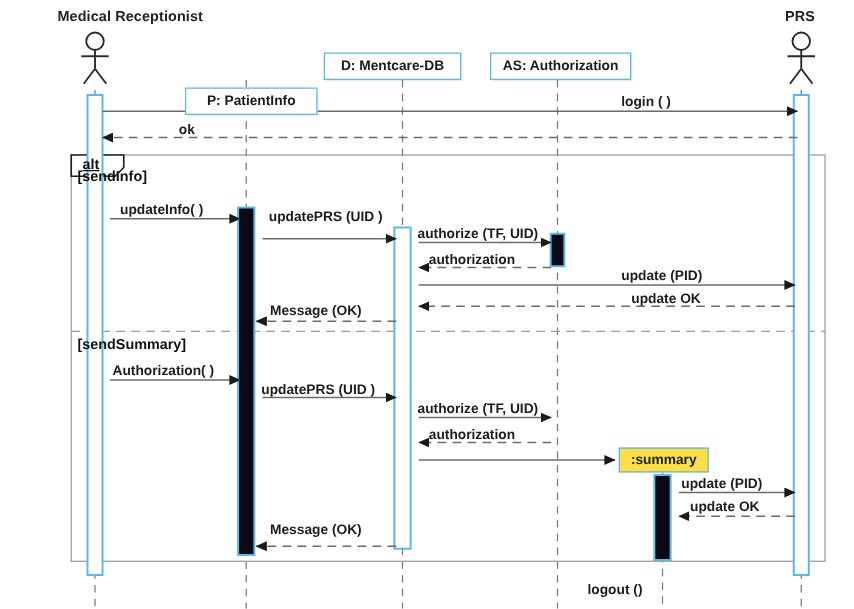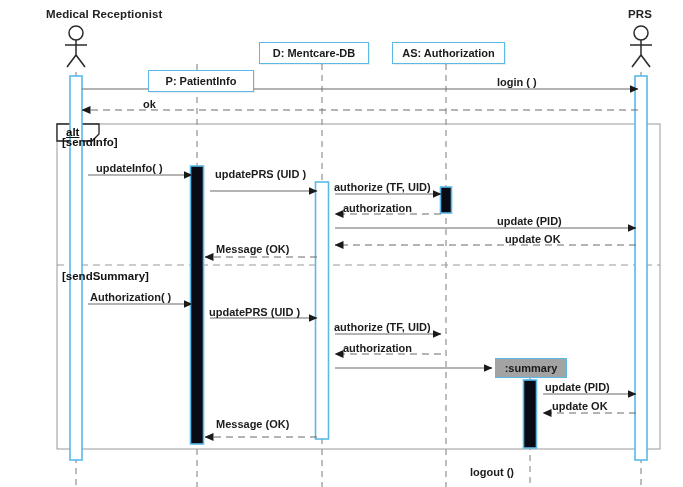--- a/index.html
+++ b/index.html
@@ -61,21 +61,21 @@
     text-decoration: underline;
   }
   .frag-guard {
     font-size: 11.5px;
     font-weight: bold;
     color: #111111;
   }
   .created-obj {
     position: absolute;
     border: 1.4px solid #5bb8e8;
-    background: #a3a3a3;
+    background: #fde047;
     box-sizing: border-box;
     display: flex;
     align-items: center;
     justify-content: center;
     font-size: 11px;
     font-weight: bold;
     color: #1a1a1a;
   }
 </style>
 </head>

